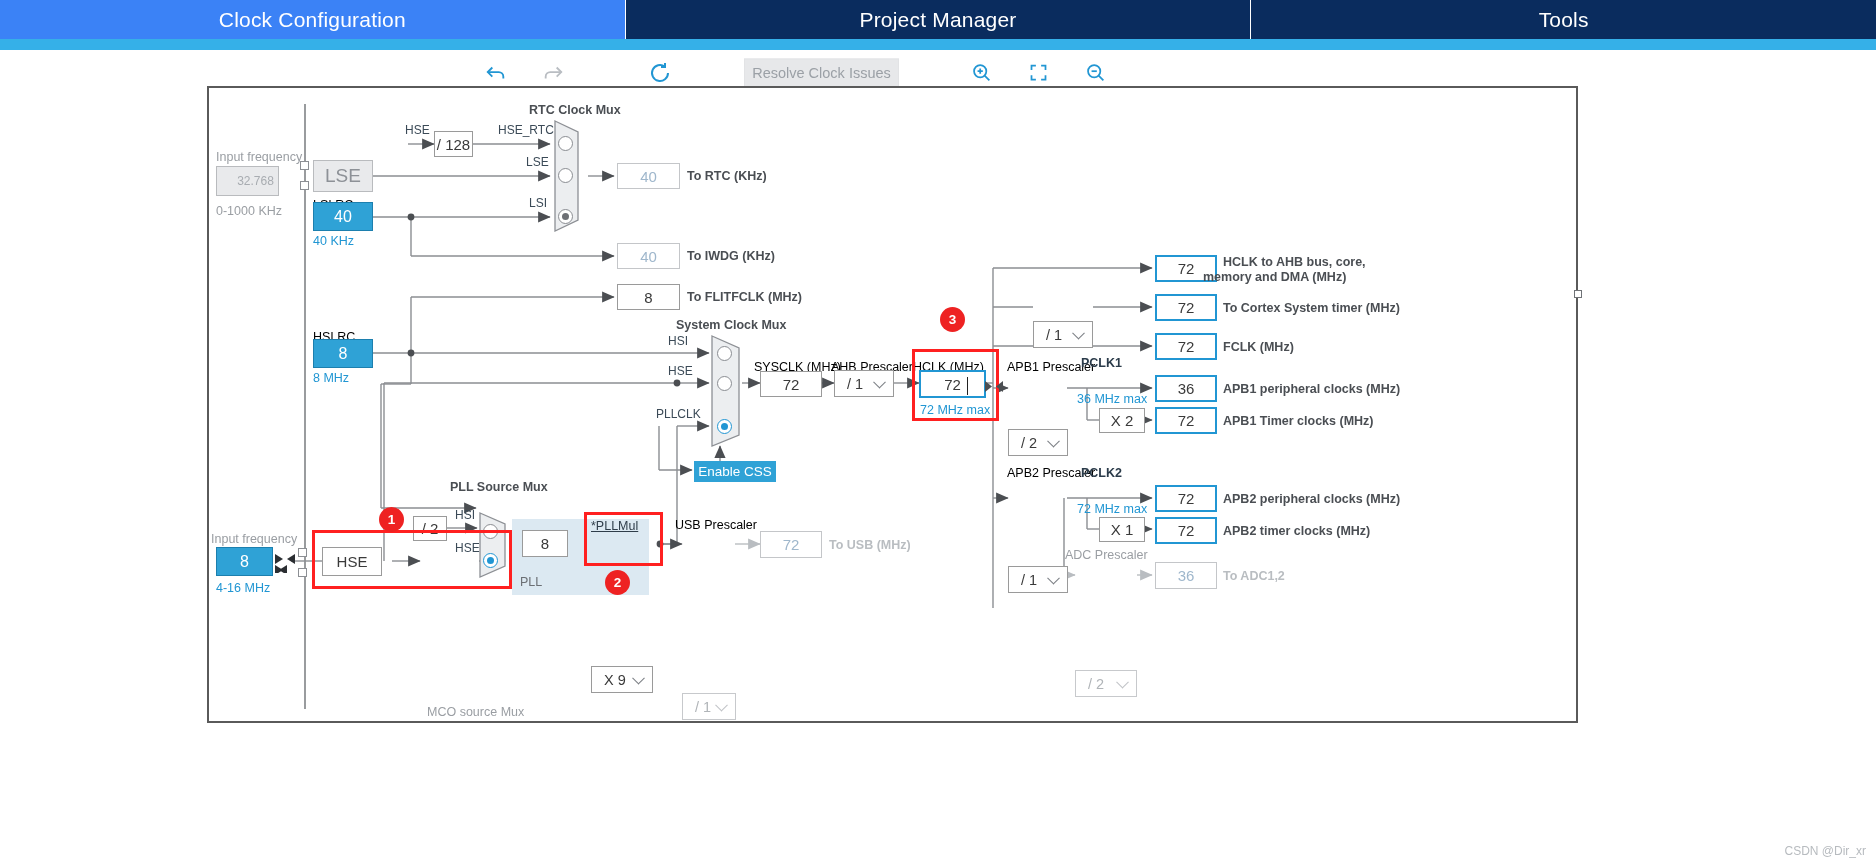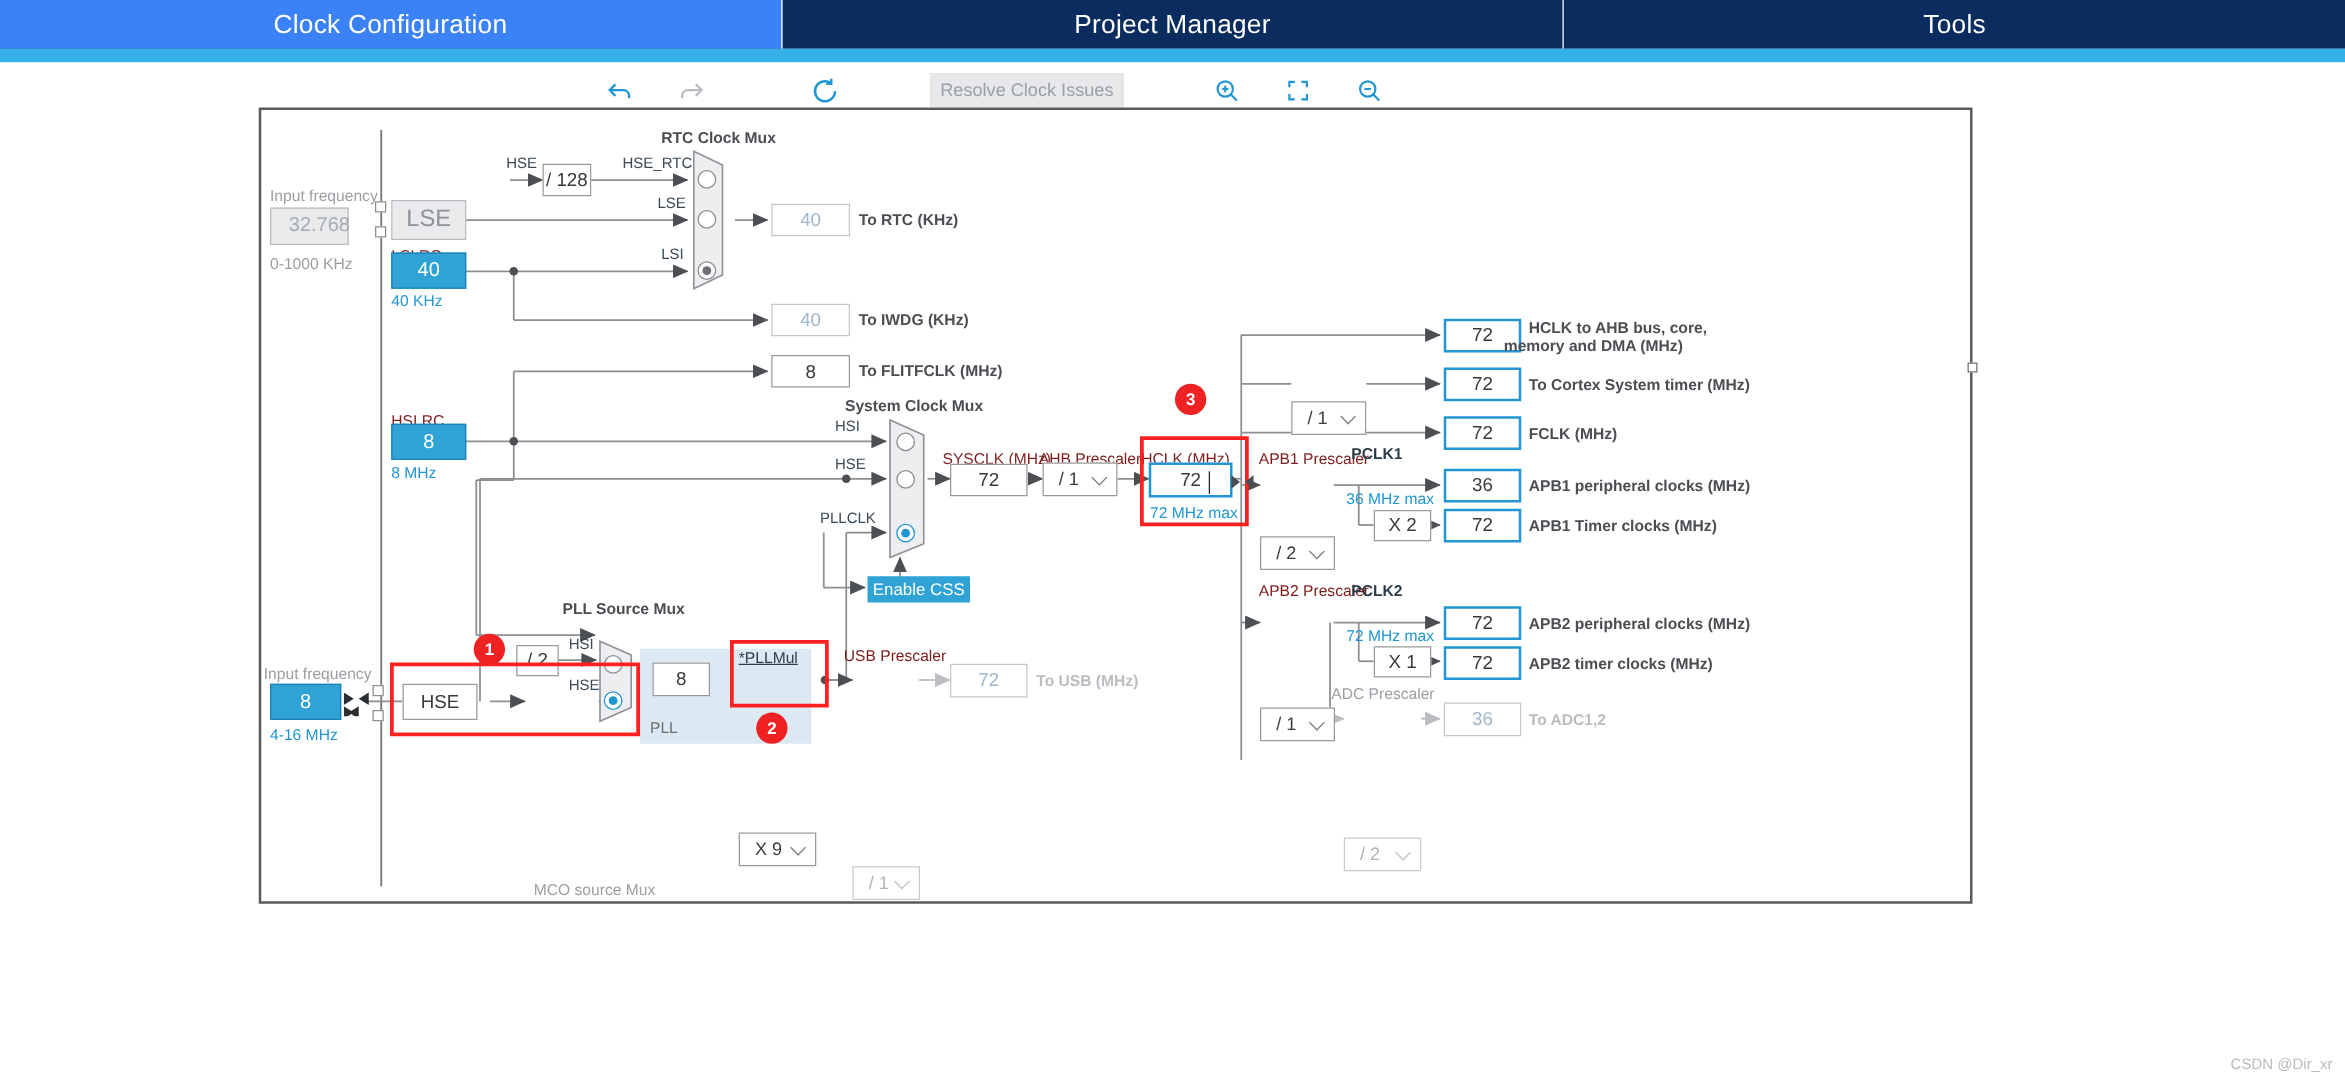--- a/index.html
+++ b/index.html
@@ -78,21 +78,21 @@
   }
   .selbox.disabled { color:#b0b4b8; border-color:#c7c9cc; }
   .selbox .caret {
     position:absolute; right:9px; top:50%; width:9px; height:9px;
     border-left:1.6px solid #7b7f84; border-bottom:1.6px solid #7b7f84;
     transform:translateY(-70%) rotate(-45deg);
   }
   .selbox.disabled .caret { border-color:#c0c3c7; }
 
   .lbl {
-    position:absolute; font-size:12.5px; color:#7f1d1d; white-space:nowrap;
+    position:absolute; font-size:12.5px; color:#000000; white-space:nowrap;
   }
   .lbl.bold { font-weight:bold; color:#4a4e53; }
   .lbl.sig { color:#3b4a57; font-size:12px; }
   .lbl.blue { color:#2196d3; }
   .lbl.grey { color:#9a9ea3; }
   .lbl.out { font-weight:bold; color:#4a4e53; font-size:12.5px; }
   .lbl.outdim { font-weight:bold; color:#b9bdc1; font-size:12.5px; }
   .muxdot {
     position:absolute; width:15px; height:15px; border-radius:50%;
     border:1.6px solid #8a8d92; background:#ffffff;
@@ -295,21 +295,21 @@
 
     <g fill="#4b4e52">
       <circle cx="202" cy="129" r="3.4"></circle>
       <circle cx="202" cy="265" r="3.4"></circle>
       <circle cx="468" cy="295" r="3.4"></circle>
       <circle cx="451" cy="456" r="3.4"></circle>
     </g>
   </svg>
 
   <div class="lbl grey" style="left:7px; top:62px;">Input frequency</div>
-  <div class="node vbox grey" style="left:7px; top:78px; width:63px; height:30px; font-size:16px;padding-left:16px;">32.768</div>
+  <div class="node vbox grey" style="left:7px; top:78px; width:63px; height:30px; font-size:12px;padding-left:16px;">32.768</div>
   <div class="lbl grey" style="left:7px; top:116px;">0-1000 KHz</div>
 
   <div class="pin-sq" style="left:91px; top:73px;"></div>
   <div class="pin-sq" style="left:91px; top:93px;"></div>
   <div class="node vbox lsebox" style="left:104px; top:72px; width:60px; height:32px;">LSE</div>
 
   <div class="lbl" style="left:104px; top:110px;">LSI RC</div>
   <div class="node vbox cyanfill" style="left:104px; top:114px; width:60px; height:29px;">40</div>
   <div class="lbl blue" style="left:104px; top:146px;">40 KHz</div>
 

